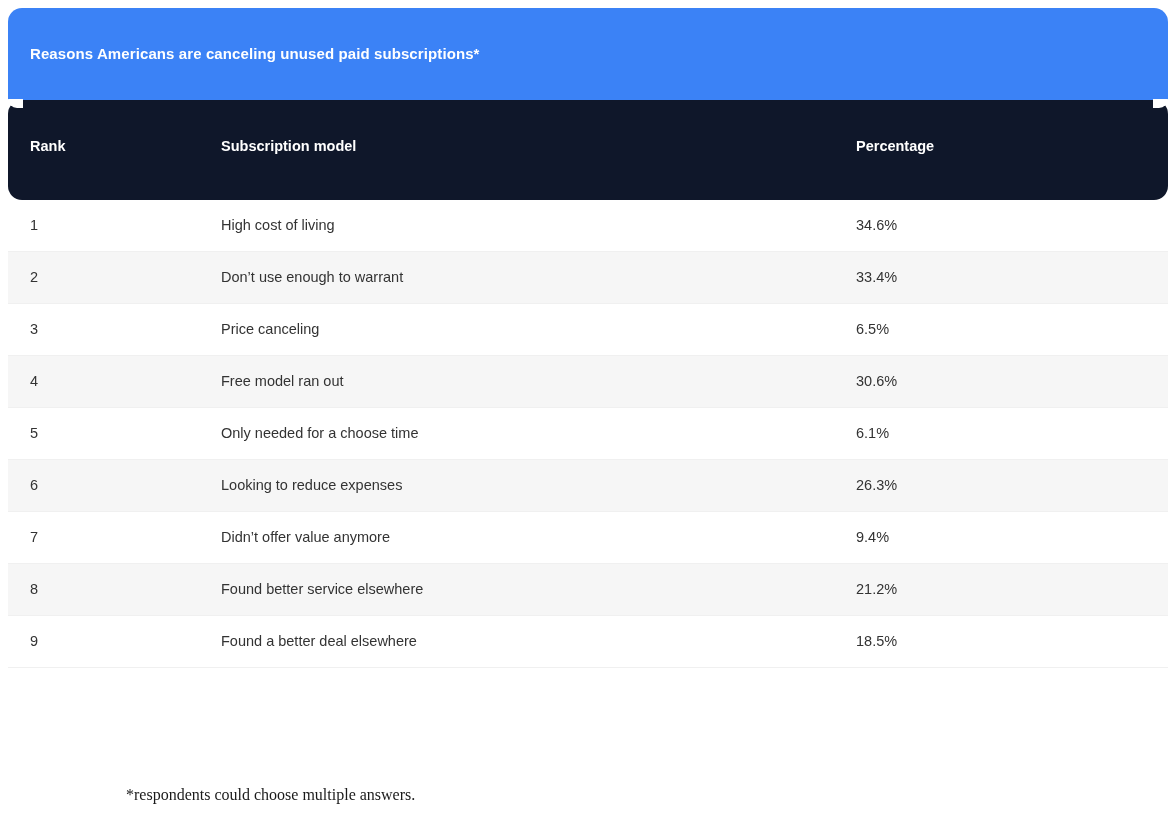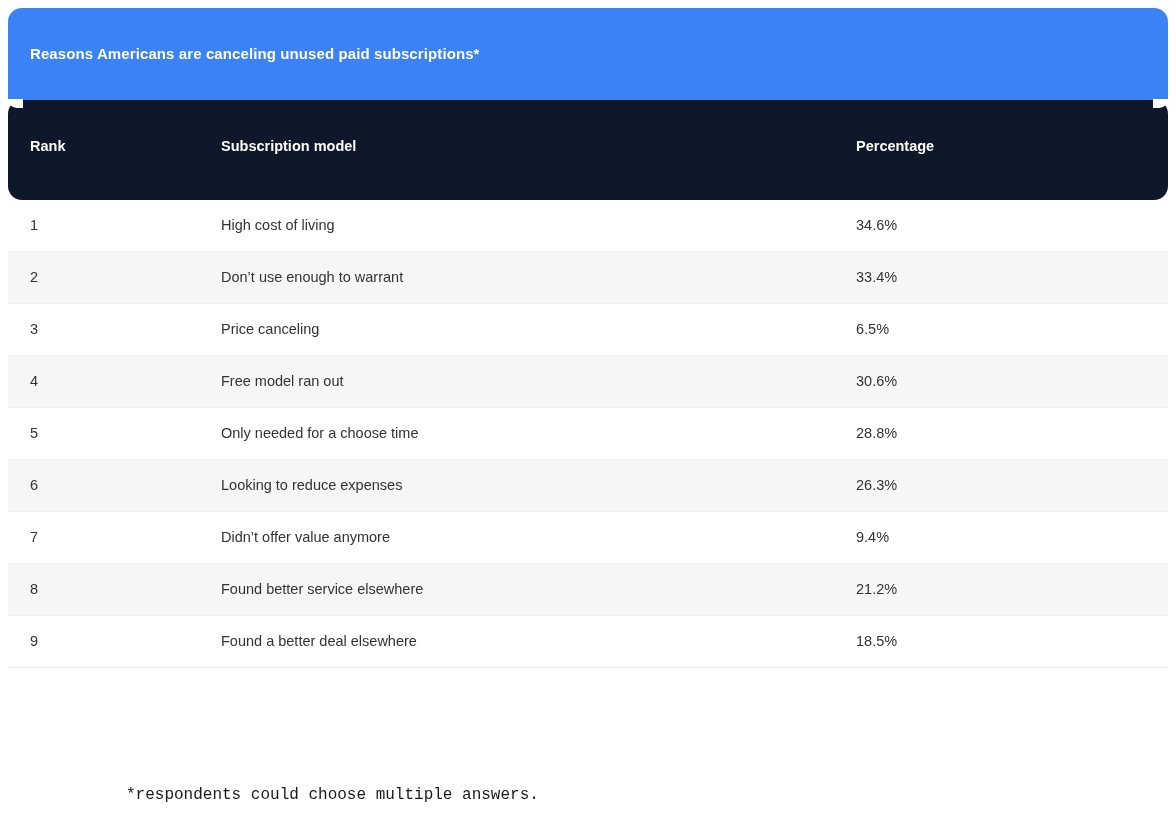--- a/index.html
+++ b/index.html
@@ -99,21 +99,21 @@
     font-size: 14.5px;
     color: #333333;
     white-space: nowrap;
   }
 
   
   #footnote {
     position: absolute;
     left: 126px;
     top: 786px;
-    font-family: Liberation Mono, monospace;
+    font-family: Liberation Serif, serif;
     font-size: 16px;
     color: #1a1a1a;
     white-space: nowrap;
   }
 </style>
 </head>
 <body>
 
 <div id="table-card">
 
@@ -154,21 +154,21 @@
 
     <div class="row alt">
       <div class="cell col-rank">4</div>
       <div class="cell col-model">Free model ran out</div>
       <div class="cell col-pct">30.6%</div>
     </div>
 
     <div class="row">
       <div class="cell col-rank">5</div>
       <div class="cell col-model">Only needed for a choose time</div>
-      <div class="cell col-pct">28.8%</div>
+      <div class="cell col-pct">6.1%</div>
     </div>
 
     <div class="row alt">
       <div class="cell col-rank">6</div>
       <div class="cell col-model">Looking to reduce expenses</div>
       <div class="cell col-pct">26.3%</div>
     </div>
 
     <div class="row">
       <div class="cell col-rank">7</div>

